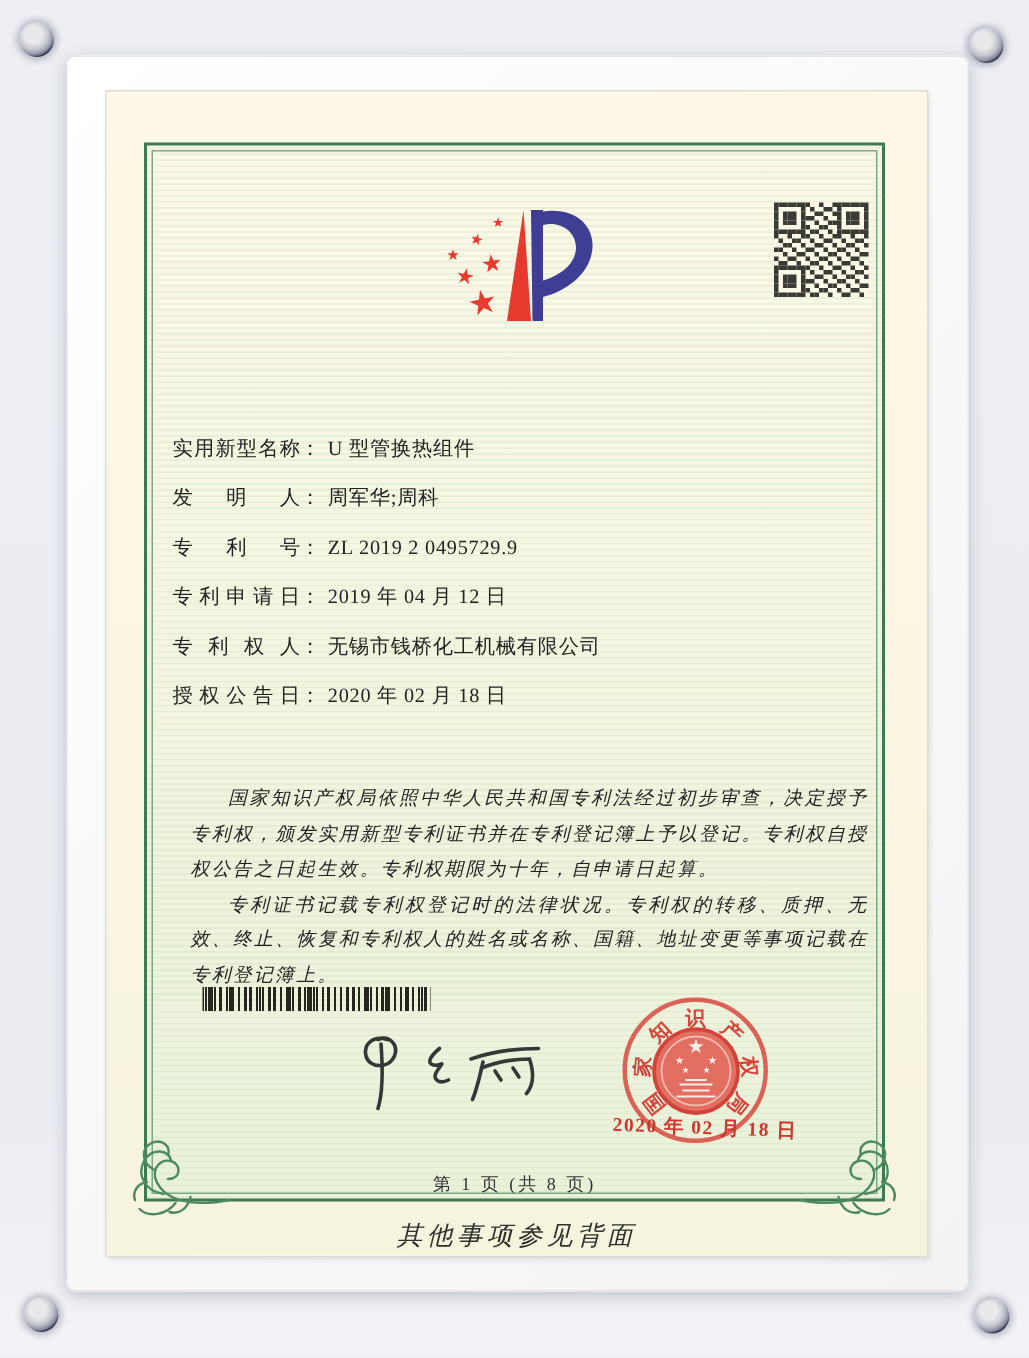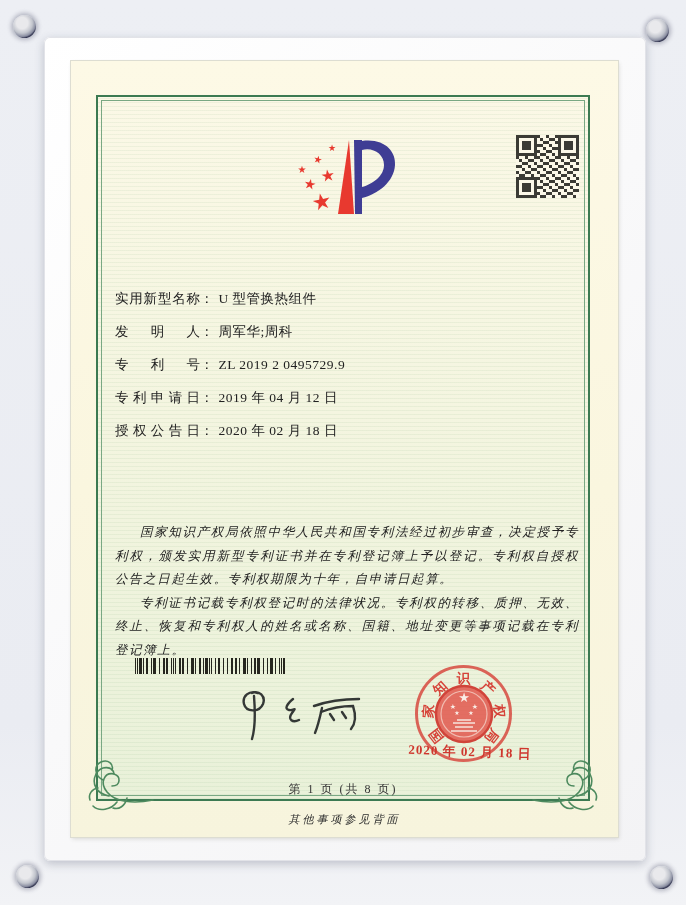--- a/index.html
+++ b/index.html
@@ -62,21 +62,21 @@
   .frow { position:relative; height:33px; line-height:18px; white-space:nowrap; }
   .flabel { display:inline-block; width:85px; text-align:justify; text-align-last:justify; }
   .fcolon { display:inline-block; margin-right:5px; }
   .fvalue { letter-spacing:.5px; }
   .grant-no { position:absolute; left:242px; top:0; }
 
   
   .paras { position:absolute; left:17px; top:424px; width:464px;
     font-size:12.5px; font-style:italic; letter-spacing:1.6px;
     line-height:23.5px; color:#222; text-align:justify; }
-  .paras p { text-indent:2em; }
+  .paras p { text-indent:2em;margin-left:12px; }
 
   
   .barcode { position:absolute; left:37px; top:561px; width:152px; height:16px;
     background:
       repeating-linear-gradient(90deg,#26261f 0 1px, rgba(0,0,0,0) 1px 4px),
       repeating-linear-gradient(90deg, rgba(0,0,0,0) 0 2px, #26261f 2px 3px, rgba(0,0,0,0) 3px 9px),
       repeating-linear-gradient(90deg, rgba(0,0,0,0) 0 5px, #26261f 5px 7px, rgba(0,0,0,0) 7px 13px); }
 
   
   .signer { position:absolute; left:42px; top:600px; font-size:14.5px; color:#2e2e2e;
@@ -93,21 +93,21 @@
   .emblem { position:absolute; left:50%; top:50%; width:62px; height:62px;
     margin:-31px 0 0 -31px; }
   .seal-date { position:absolute; left:292px; top:646px; width:160px;
     text-align:center; font-size:13px; font-weight:600; color:#cf372e;
     transform:rotate(2deg); letter-spacing:1px; }
 
   .page-info { position:absolute; left:0; top:684px; width:100%; text-align:center;
     font-size:12px; color:#333; letter-spacing:2px; }
 
   .footer-note { position:absolute; left:0; top:751px; width:100%; text-align:center;
-    font-size:11px; font-style:italic; letter-spacing:3px; color:#2e2e2e; }
+    font-size:17px; font-style:italic; letter-spacing:3px; color:#2e2e2e; }
 </style>
 </head>
 <body>
 
 <div class="board">
   <div class="screw tl"></div>
   <div class="screw tr"></div>
   <div class="screw bl"></div>
   <div class="screw br"></div>
 
@@ -384,20 +384,23 @@
           <div class="frow">
             <span class="flabel">发明人</span><span class="fcolon">：</span><span class="fvalue">周军华;周科</span>
           </div>
           <div class="frow">
             <span class="flabel">专利号</span><span class="fcolon">：</span><span class="fvalue">ZL 2019 2 0495729.9</span>
           </div>
           <div class="frow">
             <span class="flabel">专利申请日</span><span class="fcolon">：</span><span class="fvalue">2019 年 04 月 12 日</span>
           </div>
           <div class="frow">
+            <span class="flabel">专利权人</span><span class="fcolon">：</span><span class="fvalue">无锡市钱桥化工机械有限公司</span>
+          </div>
+          <div class="frow">
             <span class="flabel">授权公告日</span><span class="fcolon">：</span><span class="fvalue">2020 年 02 月 18 日</span>
           </div>
         </div>
 
         <div class="paras">
           <p>国家知识产权局依照中华人民共和国专利法经过初步审查，决定授予专利权，颁发实用新型专利证书并在专利登记簿上予以登记。专利权自授权公告之日起生效。专利权期限为十年，自申请日起算。</p>
           <p>专利证书记载专利权登记时的法律状况。专利权的转移、质押、无效、终止、恢复和专利权人的姓名或名称、国籍、地址变更等事项记载在专利登记簿上。</p>
         </div>
 
         <div class="barcode"></div>

